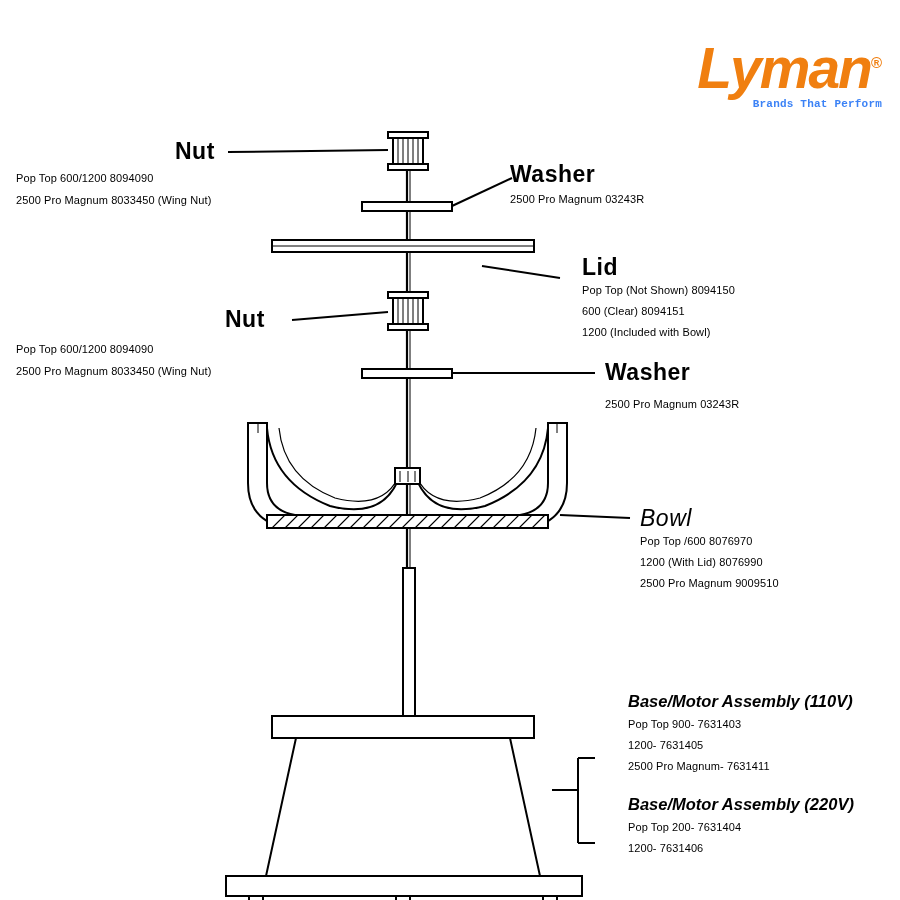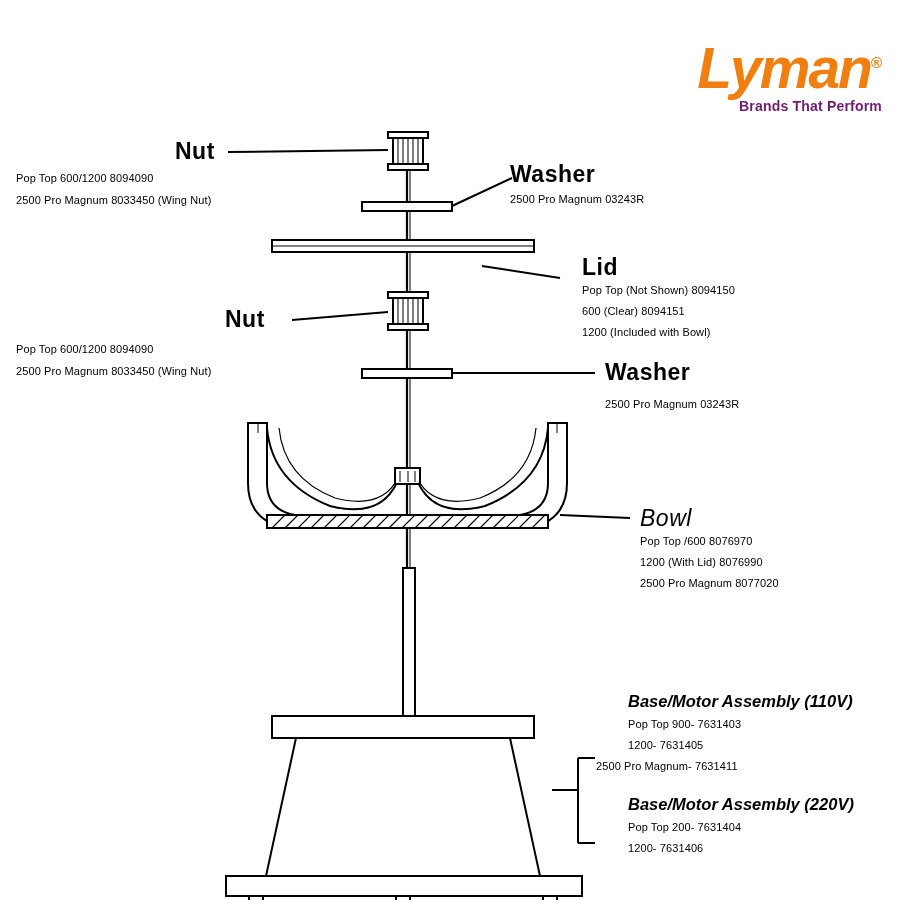--- a/index.html
+++ b/index.html
@@ -36,24 +36,24 @@
     display: inline-block;
   }
   .logo-reg {
     font-size: 15px;
     vertical-align: super;
     font-style: normal;
     font-weight: bold;
     letter-spacing: 0;
   }
   .logo-tag {
-    font-family: Liberation Sans, sans-serif;
-    font-weight: bold;
-    font-size: 14px;
-    color: #701a75;
+    font-family: Liberation Mono, monospace;
+    font-weight: bold;
+    font-size: 11px;
+    color: #3b82f6;
     letter-spacing: 0.2px;
     margin-top: 2px;
   }
 
   
   .lbl {
     position: absolute;
     white-space: nowrap;
   }
   .head {
@@ -234,24 +234,24 @@
   <div class="lbl head" style="left:225px; top:278px;">Nut</div>
   <div class="lbl sub" style="left:16px; top:311px;">Pop Top 600/1200 8094090</div>
   <div class="lbl sub" style="left:16px; top:333px;">2500 Pro Magnum 8033450 (Wing Nut)</div>
 
   <div class="lbl head" style="left:605px; top:331px;">Washer</div>
   <div class="lbl sub" style="left:605px; top:366px;">2500 Pro Magnum 03243R</div>
 
   <div class="lbl head-italic" style="left:640px; top:477px;">Bowl</div>
   <div class="lbl sub" style="left:640px; top:503px;">Pop Top /600 8076970</div>
   <div class="lbl sub" style="left:640px; top:524px;">1200 (With Lid) 8076990</div>
-  <div class="lbl sub" style="left:640px; top:545px;">2500 Pro Magnum 8077020</div>
+  <div class="lbl sub" style="left:640px; top:545px;">2500 Pro Magnum 9009510</div>
 
   <div class="lbl sub-bold-italic" style="left:628px; top:663px;text-align:center;">Base/Motor Assembly (110V)</div>
   <div class="lbl sub" style="left:628px; top:686px;">Pop Top 900- 7631403</div>
   <div class="lbl sub" style="left:628px; top:707px;">1200- 7631405</div>
-  <div class="lbl sub" style="left:596px; top:728px;text-align:right;">2500 Pro Magnum- 7631411</div>
+  <div class="lbl sub" style="left:628px; top:728px;text-align:right;">2500 Pro Magnum- 7631411</div>
 
   <div class="lbl sub-bold-italic" style="left:628px; top:766px;">Base/Motor Assembly (220V)</div>
   <div class="lbl sub" style="left:628px; top:789px;">Pop Top 200- 7631404</div>
   <div class="lbl sub" style="left:628px; top:810px;">1200- 7631406</div>
 
 </div>
 
 </body></html>

